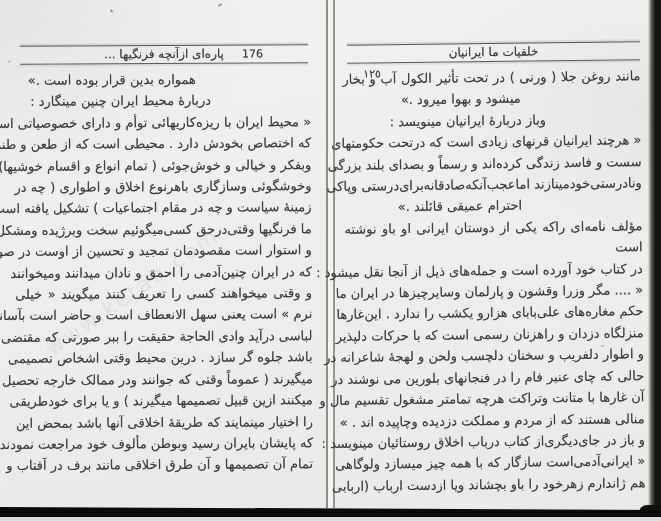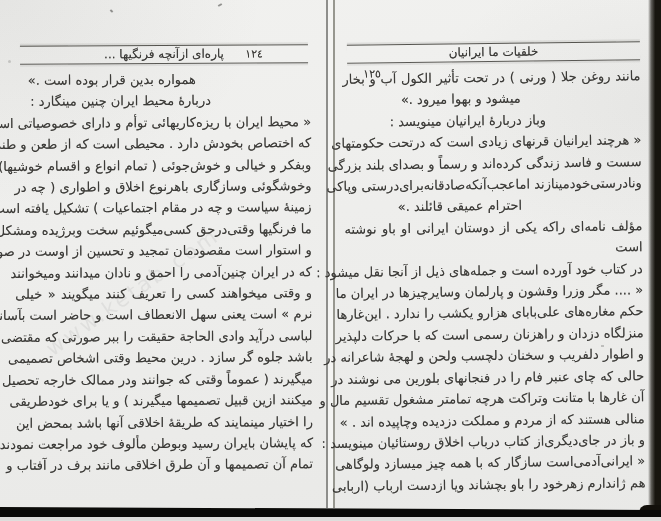--- a/index.html
+++ b/index.html
@@ -63,21 +63,21 @@
   .sp4{left:601px;top:345px;width:3px;height:2px;opacity:.5;}
 </style>
 </head>
 <body>
 
 <div id="root">
 
   <div class="page page-left">
     <div class="phead">
       <div class="ptitle">پاره‌ای ازآنچه فرنگیها ...</div>
-      <div class="pnum">١٢٤</div>
+      <div class="pnum">176</div>
     </div>
     <div class="pbody">
       <div class="ln short pr115">همواره بدین قرار بوده است .»</div>
       <div class="ln short pr100">دربارهٔ محیط ایران چنین مینگارد :</div>
       <div class="ln">« محیط ایران با ریزه‌کاریهائی توأم و دارای خصوصیاتی است</div>
       <div class="ln">که اختصاص بخودش دارد . محیطی است که از طعن و طنز</div>
       <div class="ln">وبفکر و خیالی و خوش‌جوئی ( تمام انواع و اقسام خوشیها)</div>
       <div class="ln">وخوشگوئی وسازگاری باهرنوع اخلاق و اطواری ( چه در</div>
       <div class="ln">زمینهٔ سیاست و چه در مقام اجتماعیات ) تشکیل یافته است .</div>
       <div class="ln">ما فرنگیها وقتی‌درحق کسی‌میگوئیم سخت وبرژیده ومشکل</div>

